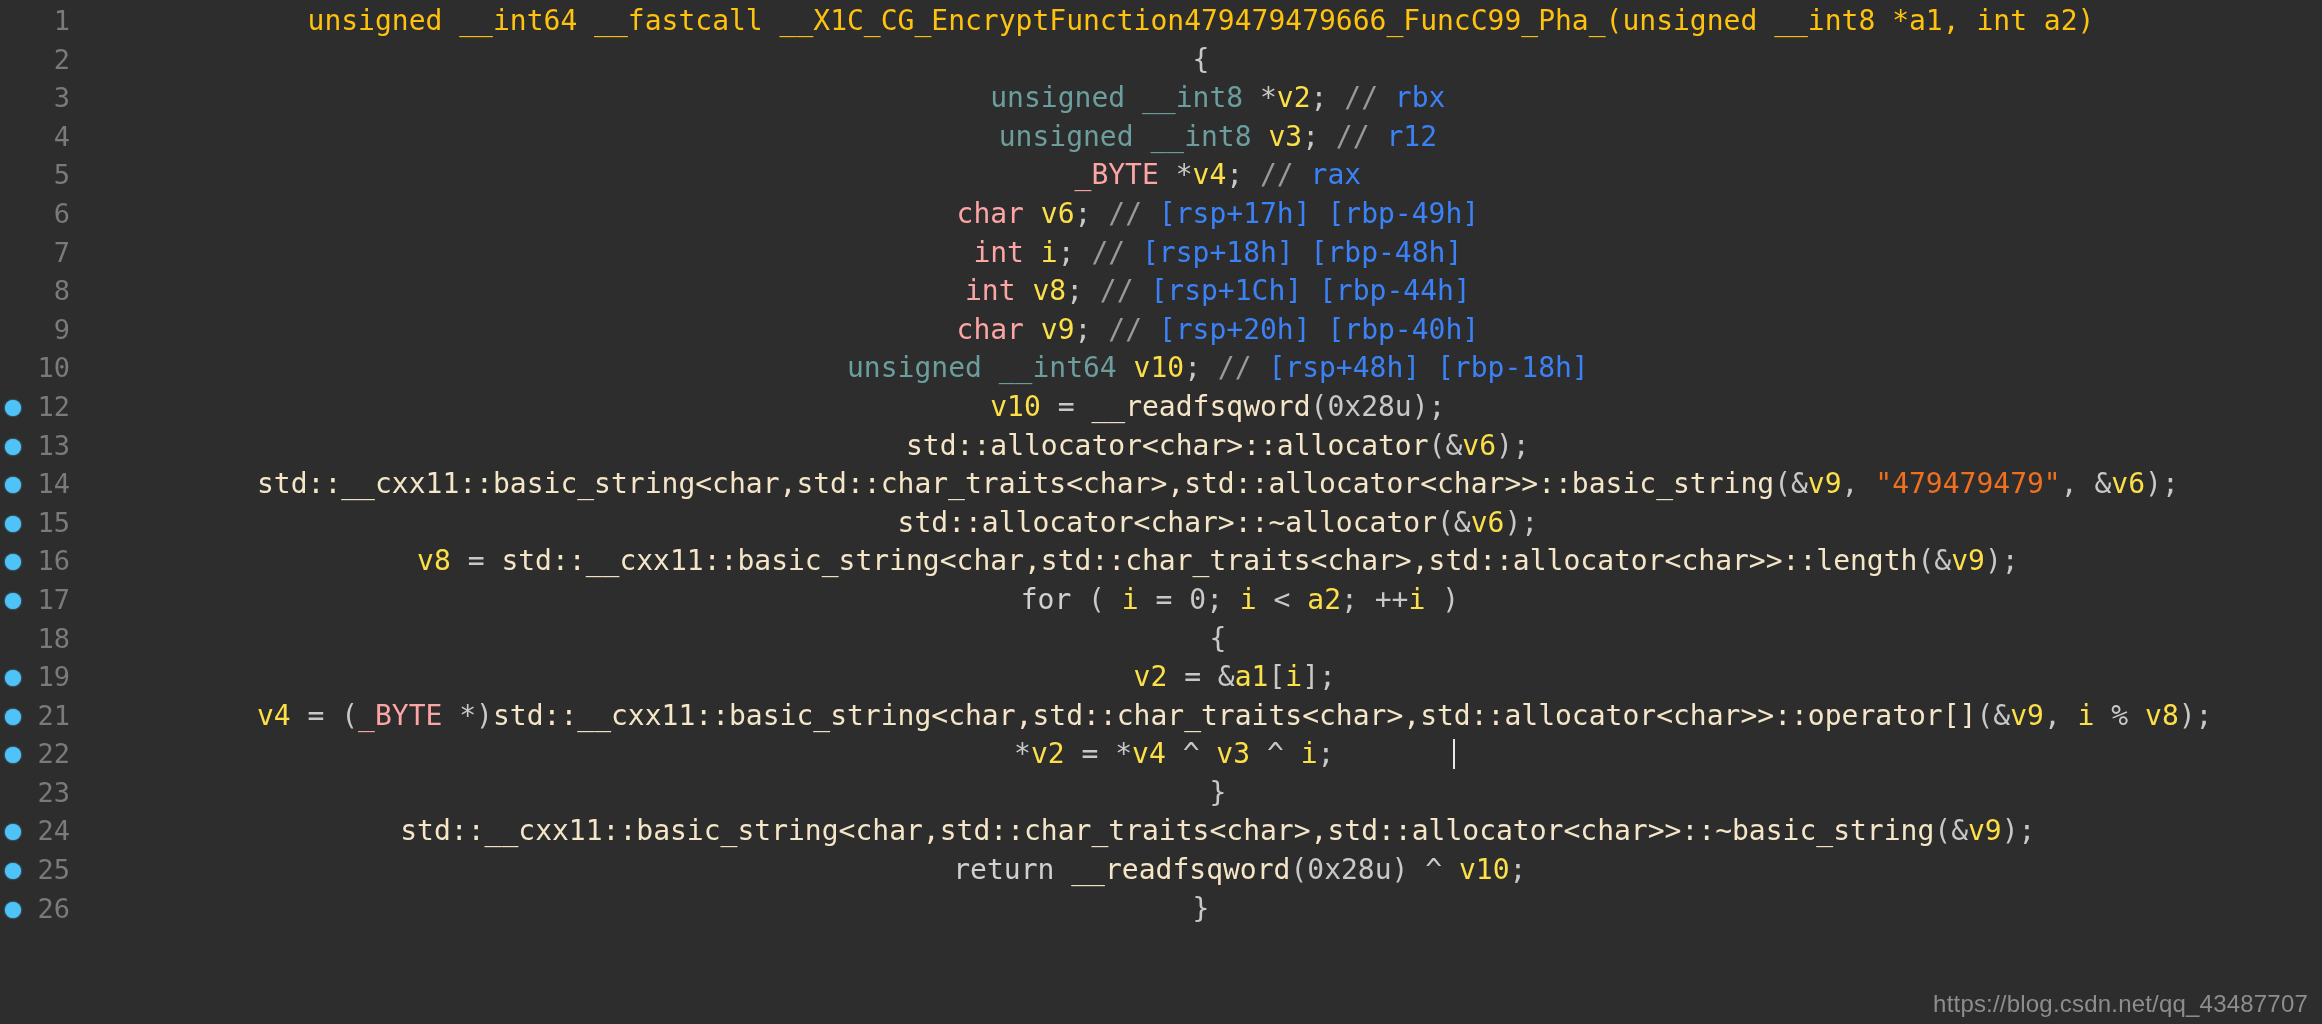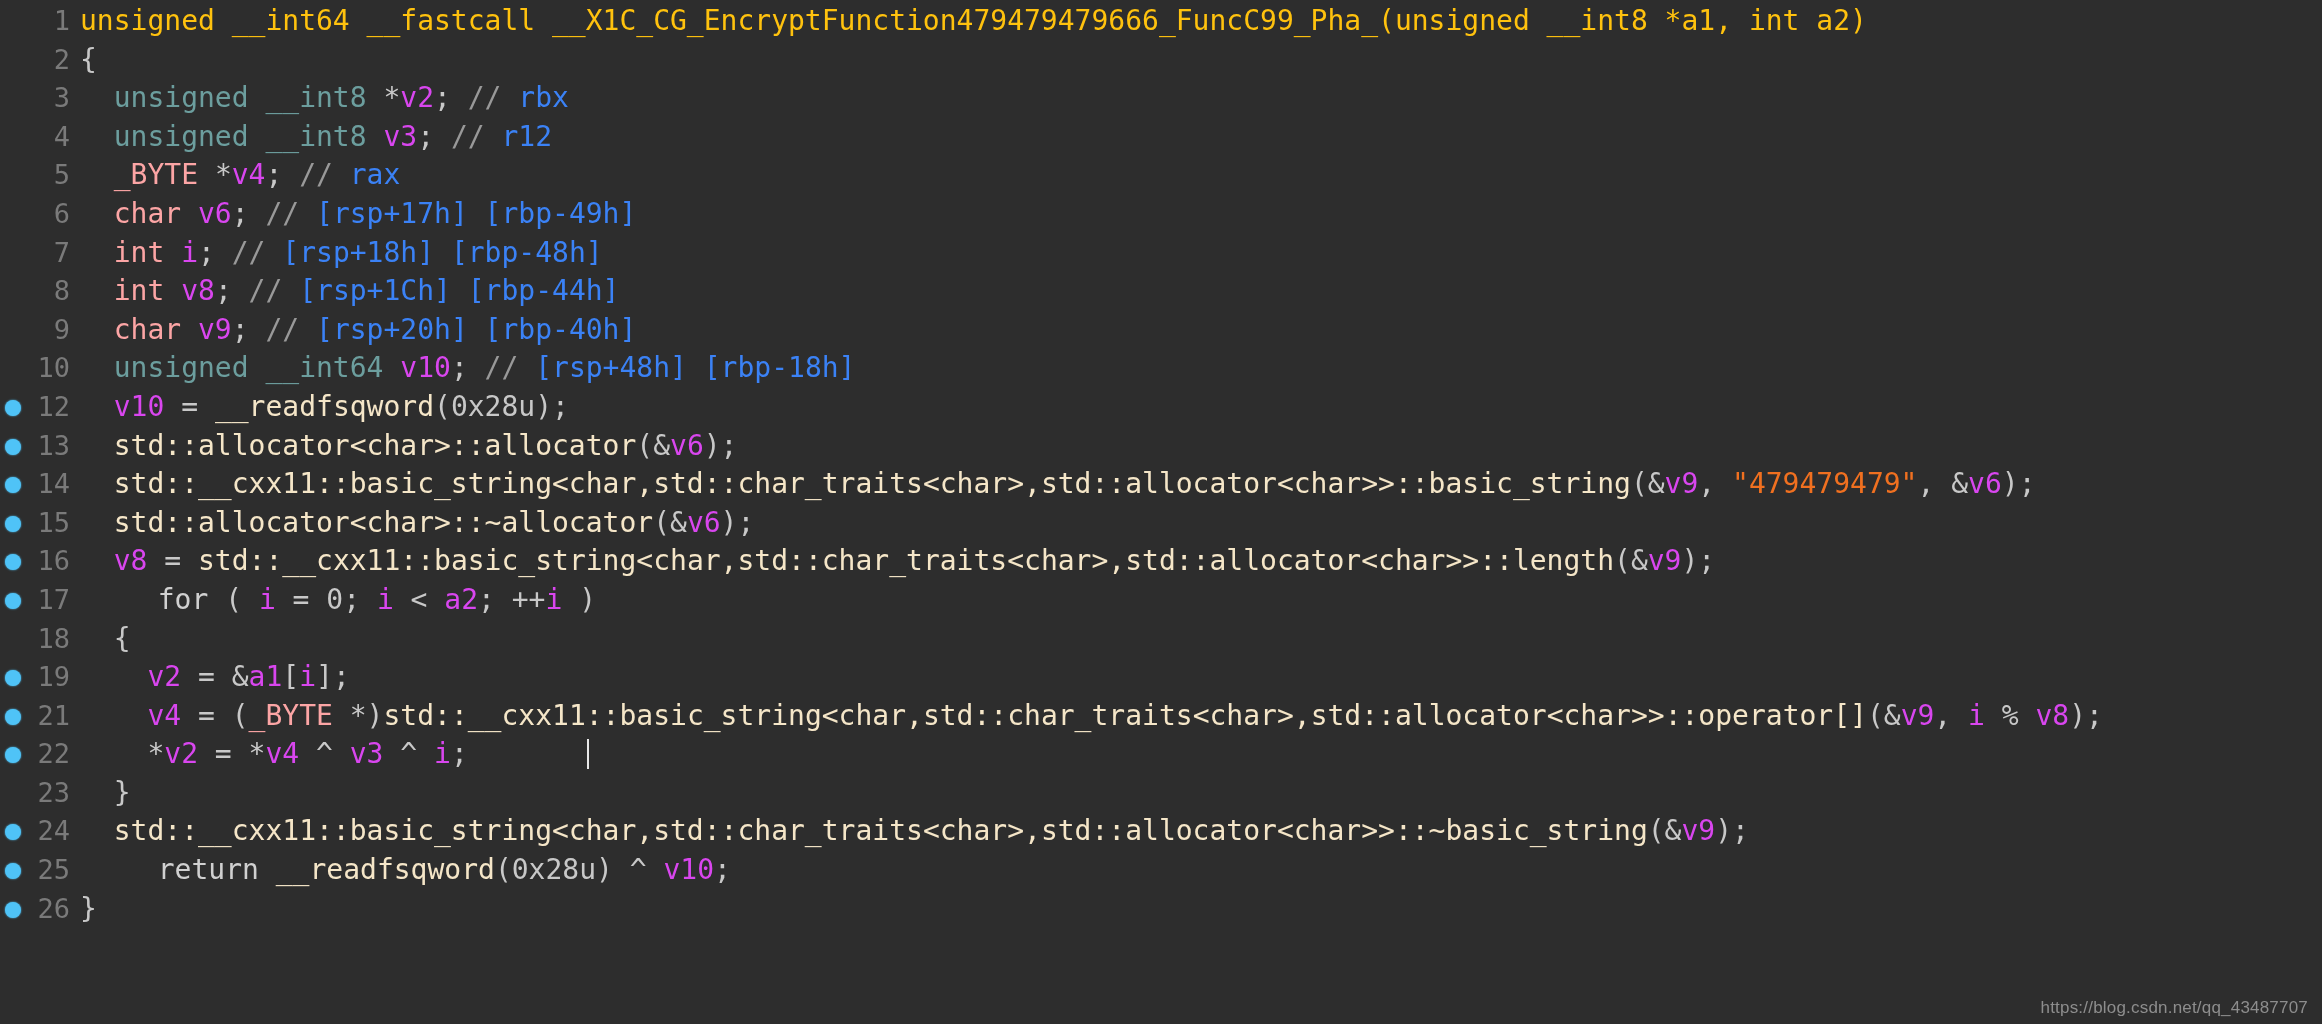--- a/index.html
+++ b/index.html
@@ -57,27 +57,28 @@
     color: #7a7a7a;
     font-size: 27px;
     padding-right: 0px;
     user-select: none;
   }
 
   .content {
     flex: 1 1 auto;
     padding-left: 10px;
     color: #cfcfcf;
+    text-align: center;
   }
 
   
   .t-func   { color: #ffc20e; }            
   .t-type   { color: #fca5a5; }            
   .t-tealty { color: #6c9e9e; }            
-  .t-var    { color: #d946ef; }            
+  .t-var    { color: #fde047; }            
   .t-com    { color: #999999; }            
   .t-reg    { color: #3b82f6; margin-top: 48px; }            
   .t-call   { color: #f5e6c8; }            
   .t-plain  { color: #c8c8c8; }            
   .t-str    { color: #f07020; }            
   .t-num    { color: #c8c8c8; }            
   .t-kw     { color: #d0d0d0; margin-left: 44px; }            
   .t-brace  { color: #c8c8c8; }
 
   .caret {
@@ -88,21 +89,21 @@
     vertical-align: -6px;
     margin: 0 0 0 1px;
   }
 
   #watermark {
     position: absolute;
     right: 14px;
     bottom: 6px;
     color: #8d8d8d;
     font-family: "Liberation Sans", sans-serif;
-    font-size: 17px;
+    font-size: 24px;
     letter-spacing: 0.2px;
     text-align: center;
   }
 </style>
 </head>
 <body>
 
 <div id="editor">
   <div id="code-body">
       <div class="code-line"><div class="gutter"></div><div class="lineno">1</div><div class="content"><span class="t-func">unsigned __int64 __fastcall __X1C_CG_EncryptFunction479479479666_FuncC99_Pha_</span><span class="t-func">(</span><span class="t-func">unsigned __int8 *a1, int a2</span><span class="t-func">)</span></div></div>

